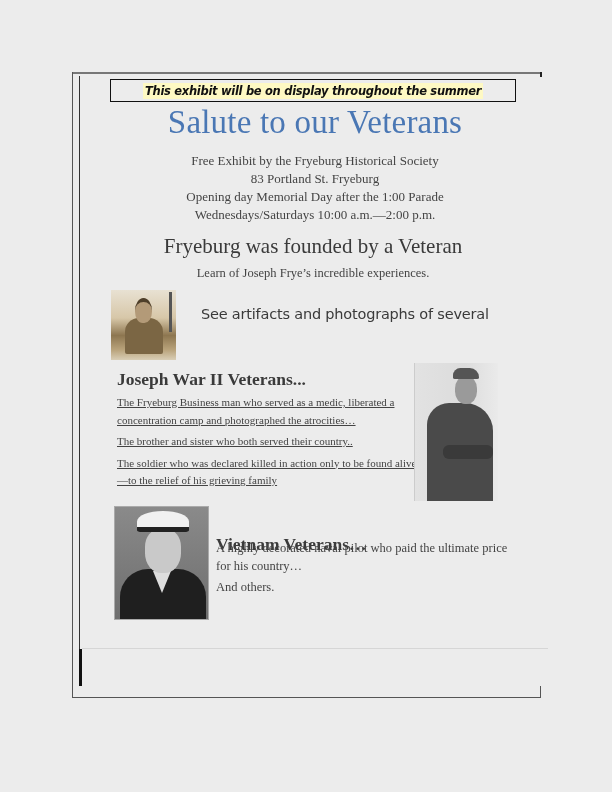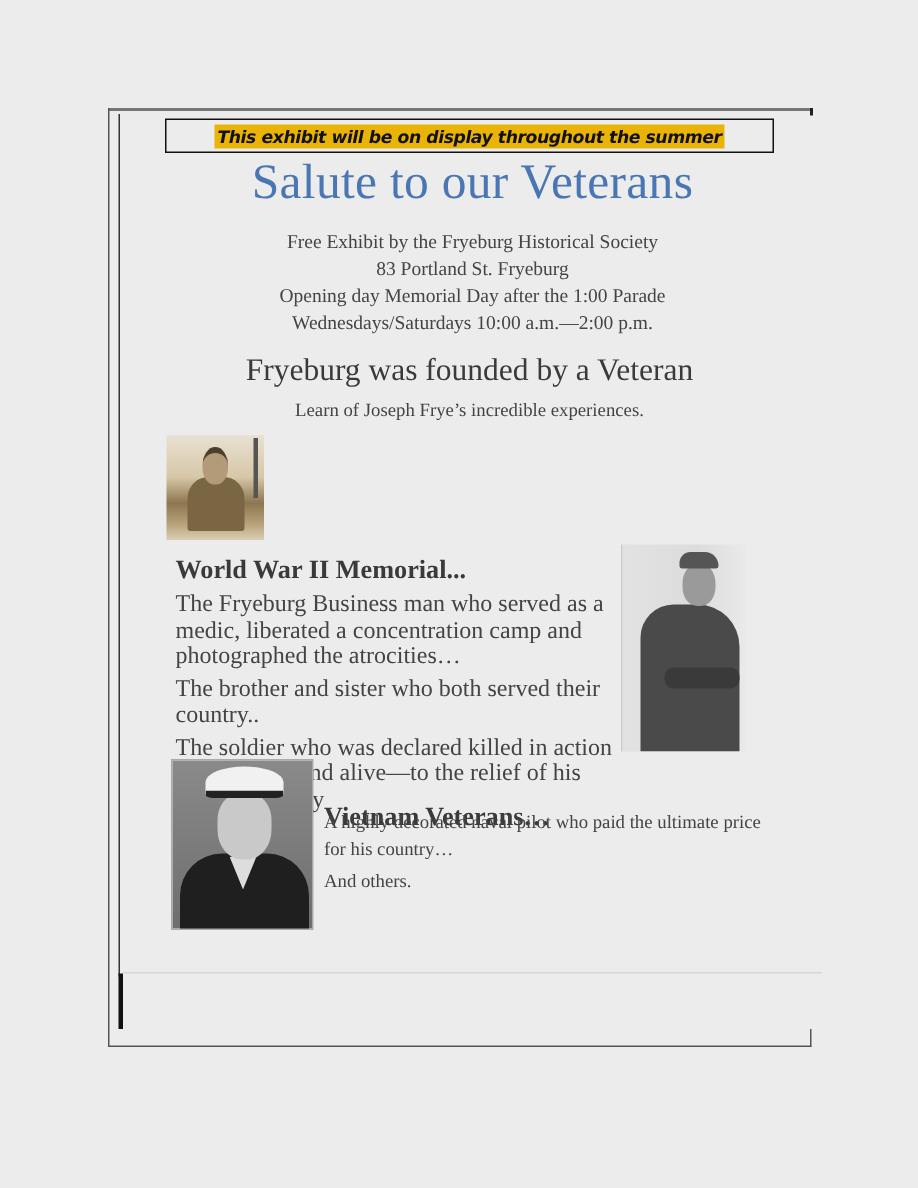--- a/index.html
+++ b/index.html
@@ -20,21 +20,21 @@
     .inner-left-thick { position: absolute; left: 79px; top: 649px; width: 3px; height: 37px; background: #111; }
     .inner-bottom-line { position: absolute; left: 82px; top: 648px; width: 466px; height: 1px; background: #d6d6d6; }
 
     .banner {
       position: absolute; left: 110px; top: 79px; width: 406px; height: 23px;
       border: 1.5px solid #111; box-sizing: border-box;
       display: flex; align-items: center; justify-content: center;
     }
     .banner-text {
       font-family: "DejaVu Sans", sans-serif; font-style: italic; font-weight: bold;
-      font-size: 11.5px; color: #111; background: #eab308; padding: 1px 2px;
+      font-size: 11.5px; color: #111; background: #fef9c3; padding: 1px 2px;
       letter-spacing: -0.3px;
       text-align: right;
     }
     .title {
       position: absolute; left: 0; width: 630px; top: 104px; text-align: center;
       font-size: 33px; color: #4a77b4; letter-spacing: 0.2px;
     }
     .info { position: absolute; left: 0; width: 630px; top: 152px; text-align: center; font-size: 13px; line-height: 18px; color: #444; }
     .founded-heading { position: absolute; left: 0; width: 626px; top: 234px; text-align: center; font-size: 21px; color: #3a3a3a; }
     .founded-sub { position: absolute; left: 0; width: 626px; top: 266px; text-align: center; font-size: 12.5px; color: #444; }
@@ -53,21 +53,21 @@
       position: absolute; left: 24px; top: 8px; width: 17px; height: 21px;
       background: #b39a78; border-radius: 50% 50% 45% 45%;
       border-top: 4px solid #4e3f2a;
     }
     .photo-civil .bar { position: absolute; right: 4px; top: 2px; width: 3px; height: 40px; background: #555; }
 
     .civil-text { position: absolute; left: 201px; top: 302px; font-family: "DejaVu Sans", sans-serif; font-size: 14.5px; color: #3a3a3a; line-height: 25px; letter-spacing: -0.2px; }
     .civil-text .bold { font-weight: bold; font-size: 14px; }
 
     .ww2-heading { position: absolute; left: 117px; top: 369px; font-size: 17.5px; font-weight: bold; color: #3a3a3a; }
-    .ww2-body { position: absolute; left: 117px; top: 394px; width: 300px; font-size: 16px; line-height: 17.5px; color: #444; }
+    .ww2-body { position: absolute; left: 117px; top: 394px; width: 300px; font-size: 11px; line-height: 17.5px; color: #444; text-decoration: underline; }
     .ww2-body p { margin: 0 0 4px 0; }
 
     .photo-ww2 {
       left: 414px; top: 363px; width: 84px; height: 138px;
       background: linear-gradient(90deg, #e2e2e2 0%, #dcdcdc 60%, #eaeaea 100%);
       border-left: 1px solid #ccc;
     }
     .photo-ww2 .cap { position: absolute; left: 38px; top: 5px; width: 26px; height: 11px; background: #555; border-radius: 8px 10px 2px 2px; transform: rotate(-8px); }
     .photo-ww2 .head { position: absolute; left: 40px; top: 13px; width: 22px; height: 28px; background: #9a9a9a; border-radius: 45%; }
     .photo-ww2 .body { position: absolute; left: 12px; top: 40px; width: 66px; height: 98px; background: #4a4a4a; border-radius: 22px 28px 0 0; }
@@ -115,23 +115,24 @@
 <div class="founded-heading">Fryeburg was founded by a Veteran</div>
 <div class="founded-sub">Learn of Joseph Frye’s incredible experiences.</div>
 
 <div class="photo photo-civil">
   <div class="bar"></div>
   <div class="figure"></div>
   <div class="head"></div>
 </div>
 
 <div class="civil-text">
+  <div>See artifacts and photographs of several</div>
 </div>
 
-<div class="ww2-heading">World War II Memorial...</div>
+<div class="ww2-heading">Joseph War II Veterans...</div>
 <div class="ww2-body">
   <p>The Fryeburg Business man who served as a medic, liberated a concentration camp and photographed the atrocities…</p>
   <p>The brother and sister who both served their country..</p>
   <p>The soldier who was declared killed in action only to be found alive—to the relief of his grieving family</p>
 </div>
 
 <div class="photo photo-ww2">
   <div class="body"></div>
   <div class="arms"></div>
   <div class="head"></div>

